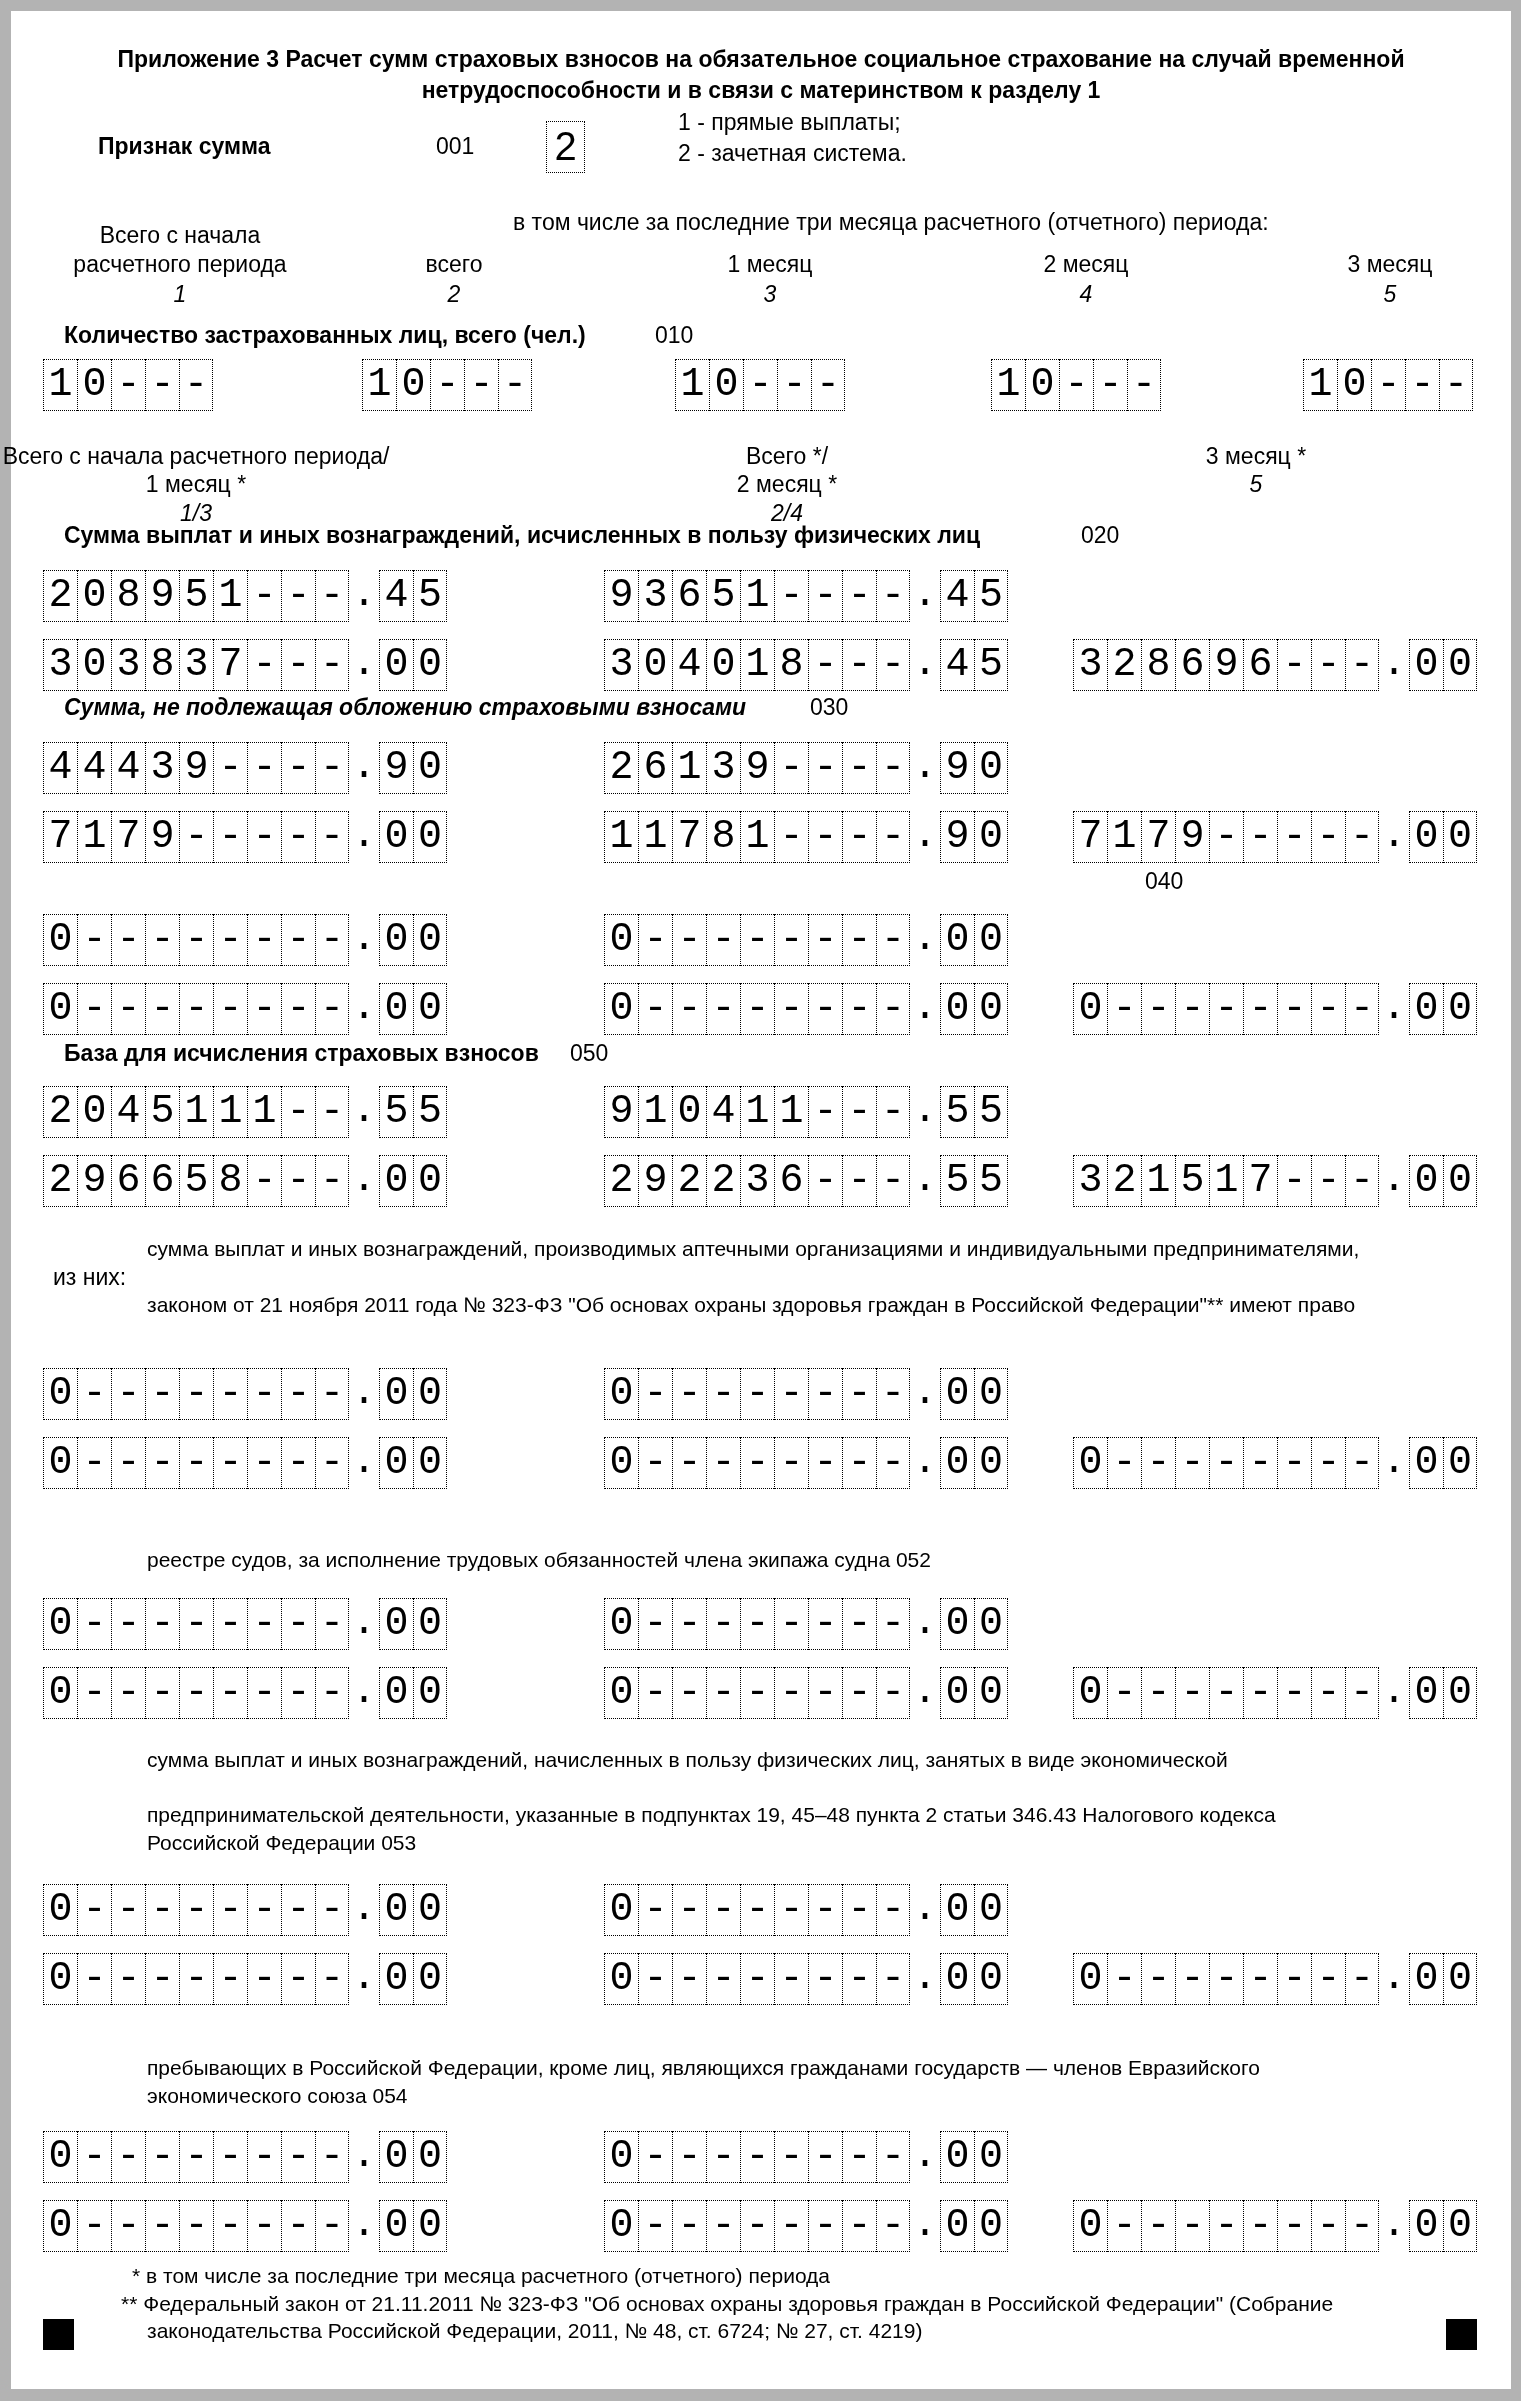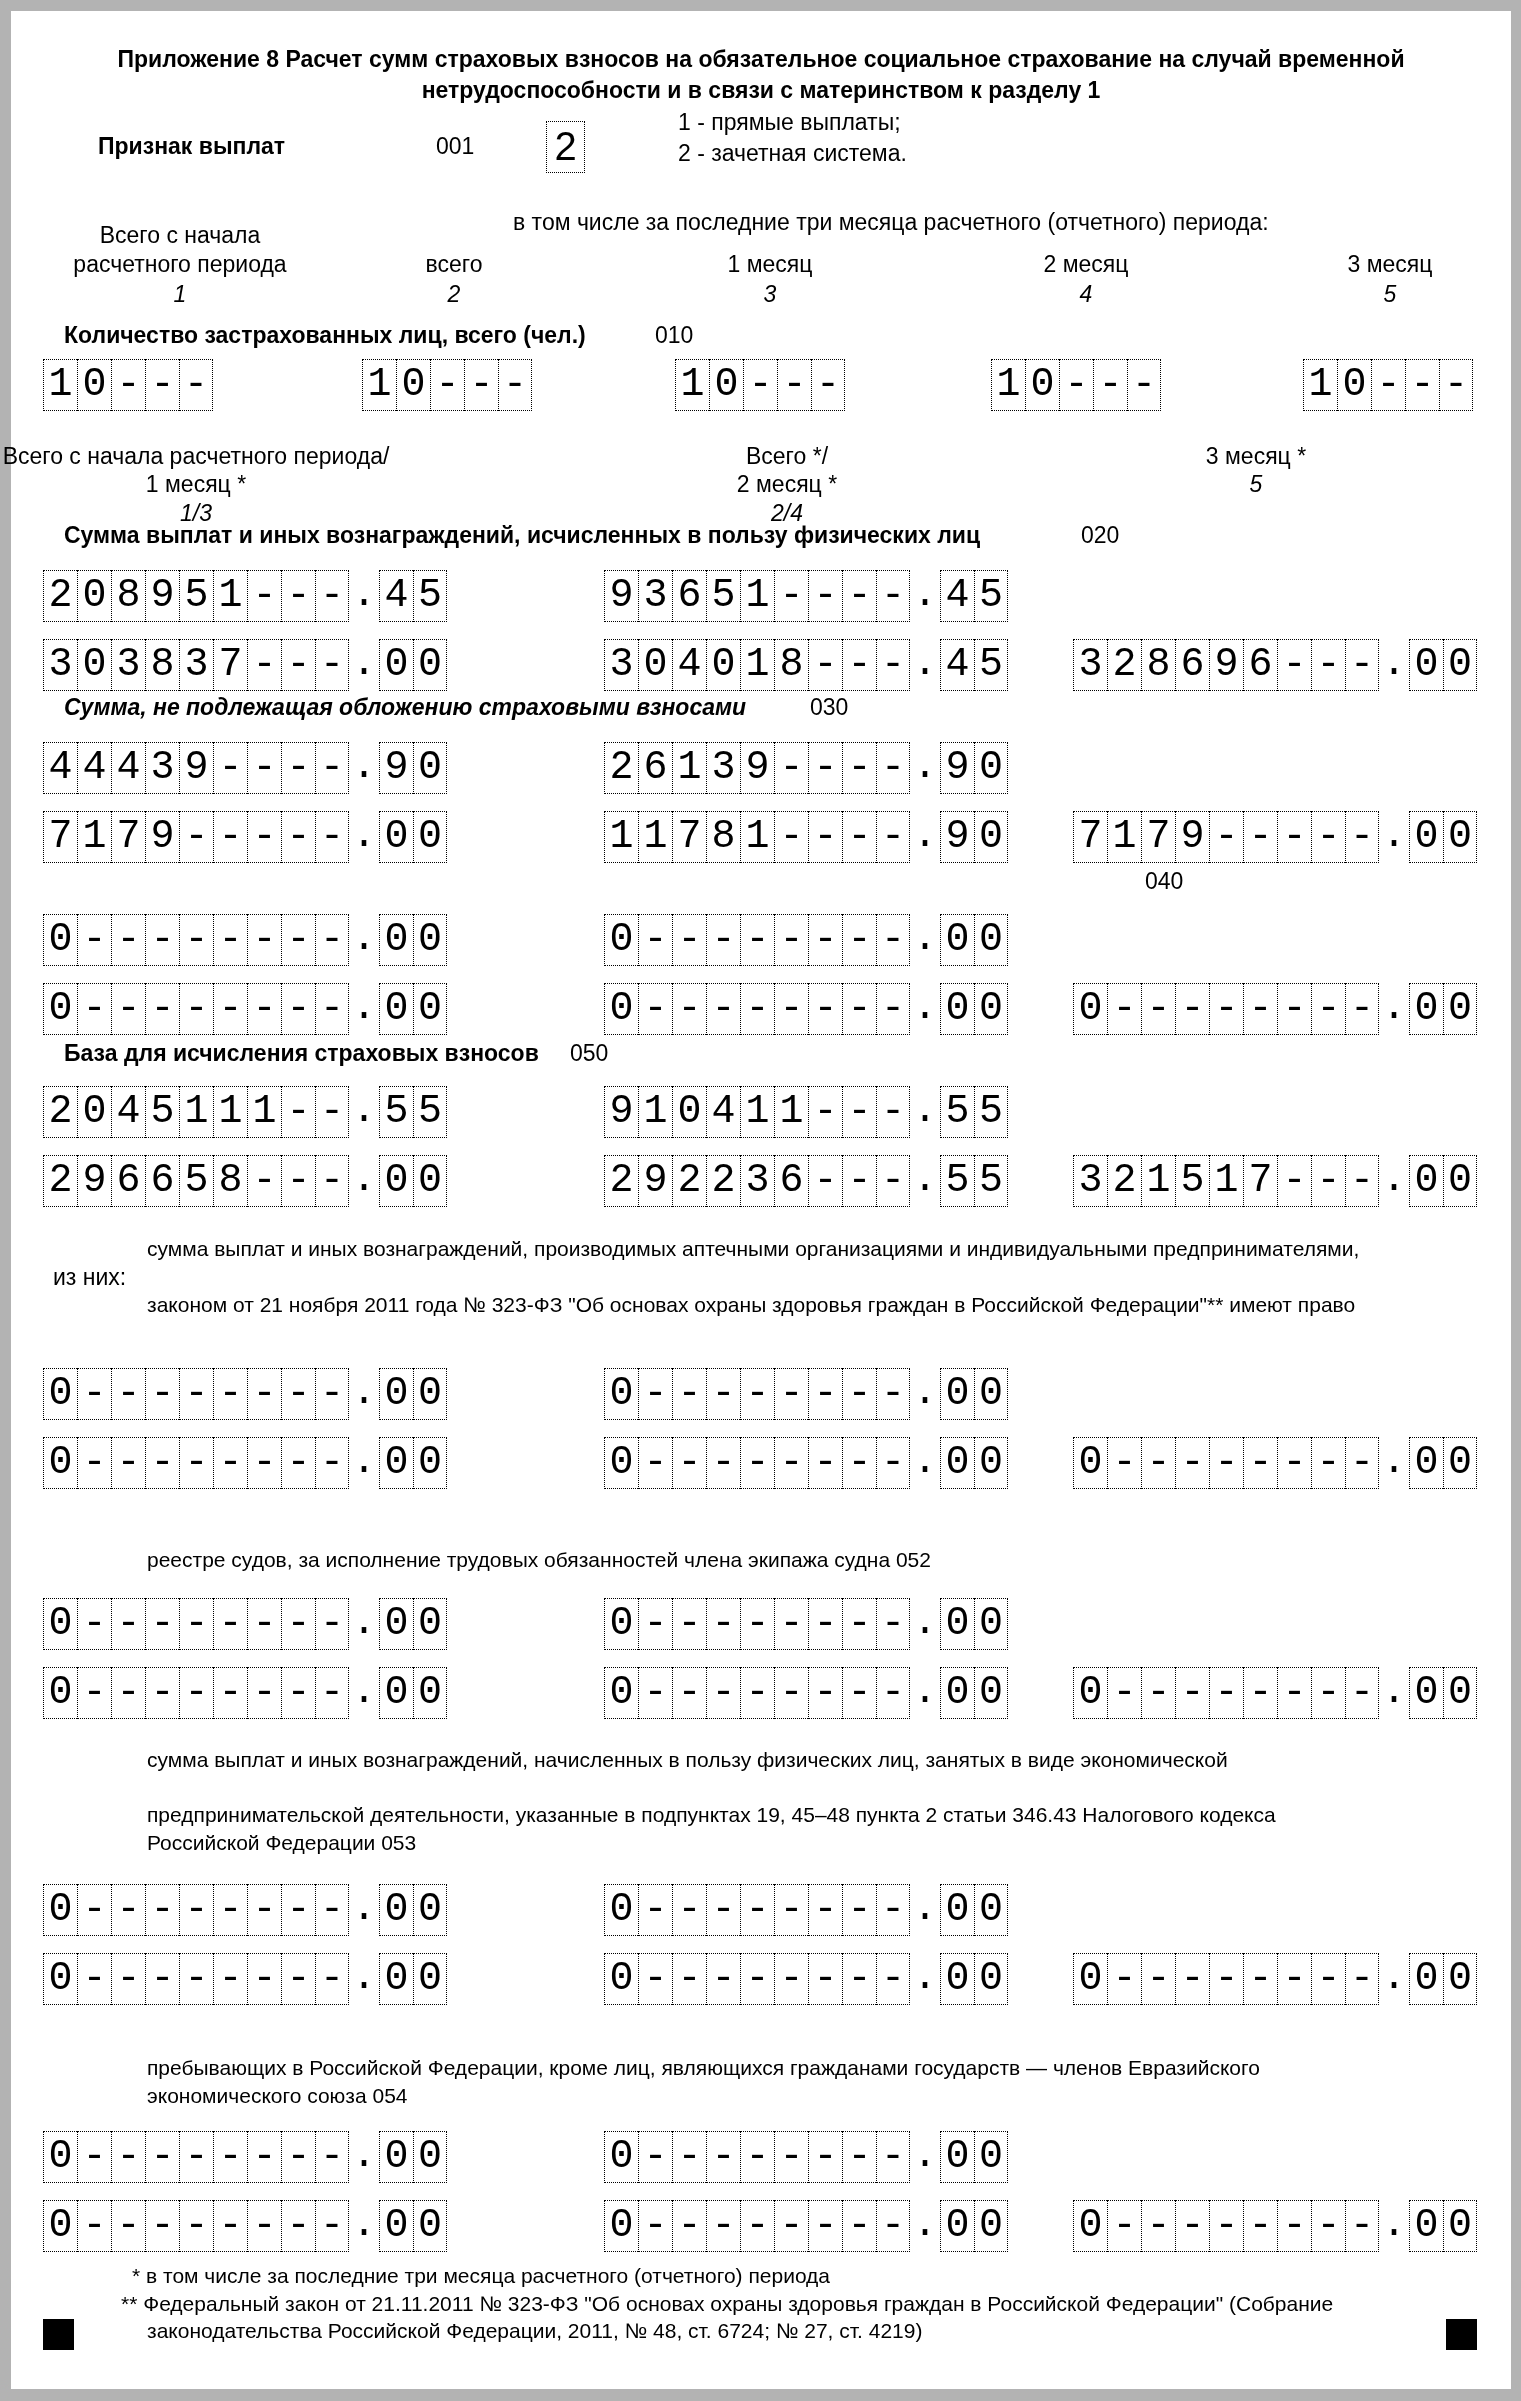--- a/index.html
+++ b/index.html
@@ -24,24 +24,24 @@
   .cell:last-child { border-right: 1.8px dotted #000; }
   .dot { width: 30px; height: 52px; font-family: "Liberation Mono", monospace; font-size: 40px; line-height: 49px; text-align: center; }
   .grp { display: flex; }
   .mark { position: absolute; width: 31px; height: 31px; background: #000; }
 </style>
 </head>
 <body>
 
 <div class="page">
 
-  <div class="abs title" style="top:33px;">Приложение 8 Расчет сумм страховых взносов на обязательное социальное страхование на случай временной</div>
+  <div class="abs title" style="top:33px;">Приложение 3 Расчет сумм страховых взносов на обязательное социальное страхование на случай временной</div>
   <div class="abs title" style="top:64px;">нетрудоспособности и в связи с материнством к разделу 1</div>
 
-  <div class="abs bold" style="left:87px; top:122px;">Признак выплат</div>
+  <div class="abs bold" style="left:87px; top:122px;">Признак сумма</div>
   <div class="abs txt" style="left:425px; top:122px;">001</div>
   <div class="field" style="left:535px; top:110px;">
     <div class="cell" style="width:39px; font-family:'Liberation Sans', sans-serif;">2</div>
   </div>
   <div class="abs txt" style="left:667px; top:98px;">1 - прямые выплаты;</div>
   <div class="abs txt" style="left:667px; top:129px;">2 - зачетная система.</div>
 
   <div class="abs txt" style="left:502px; top:198px;">в том числе за последние три месяца расчетного (отчетного) периода:</div>
   <div class="abs txt center" style="left:169px; top:211px;">Всего с начала</div>
   <div class="abs txt center" style="left:169px; top:240px;">расчетного периода</div>

